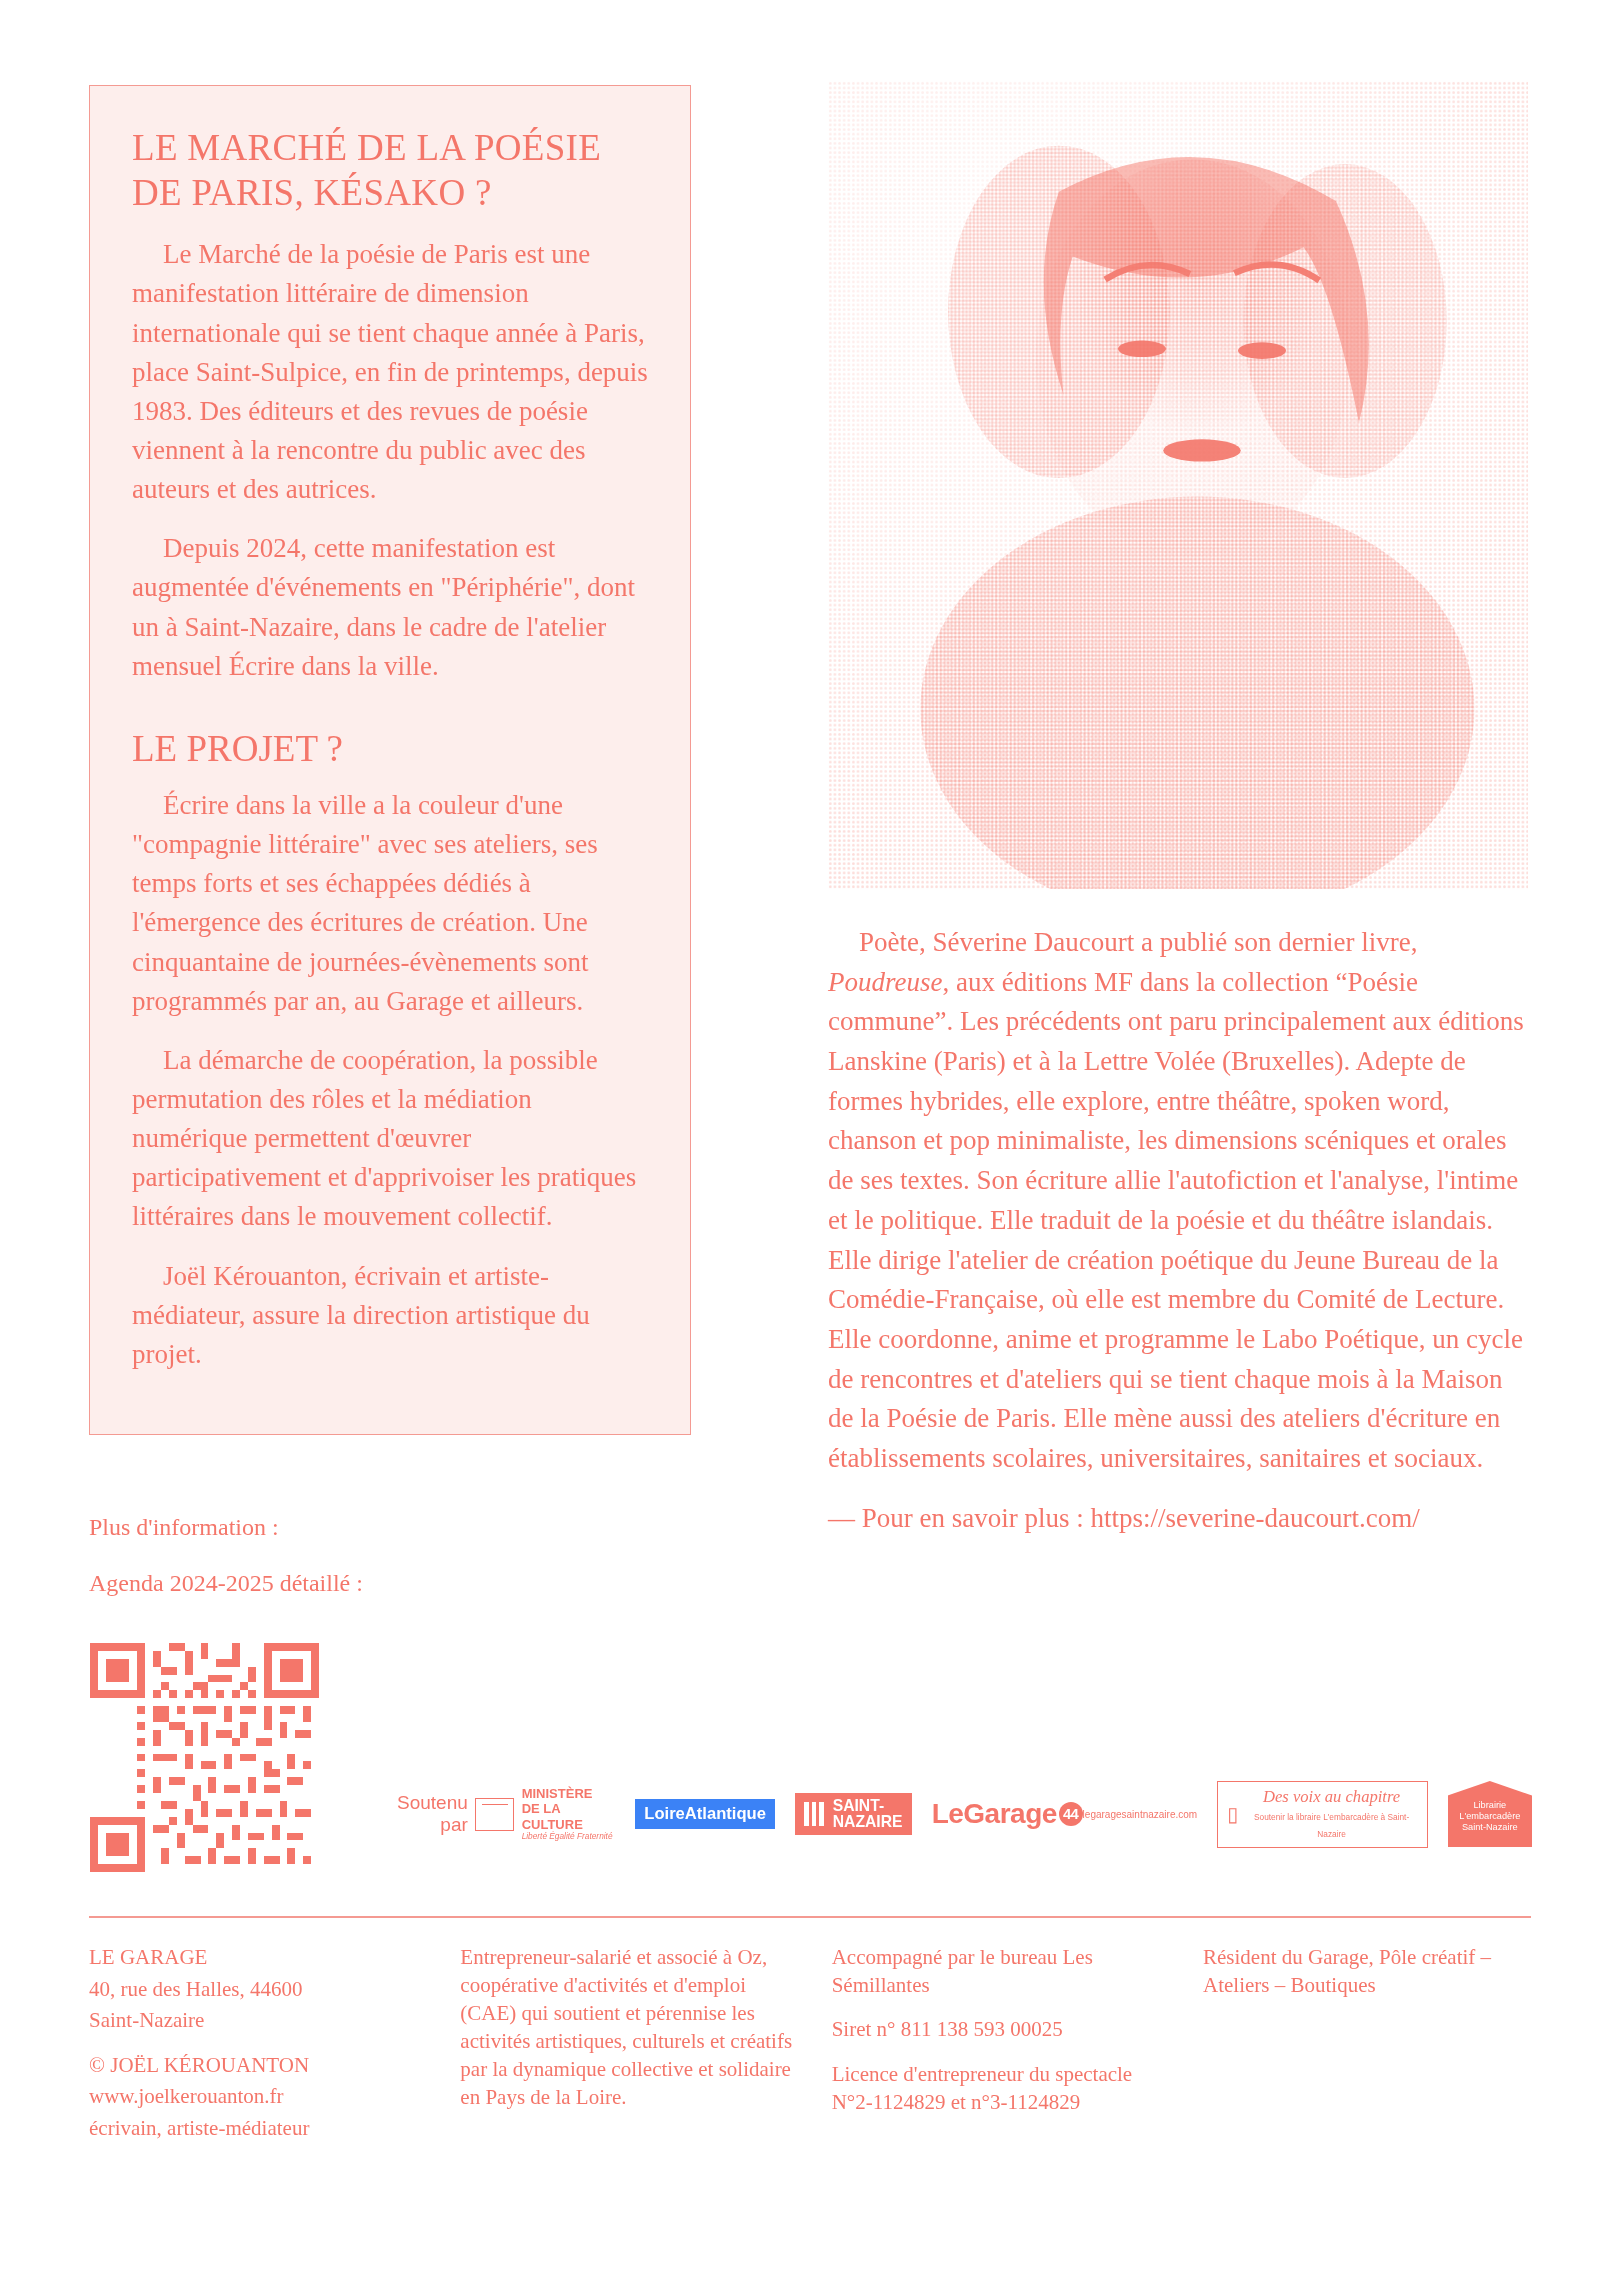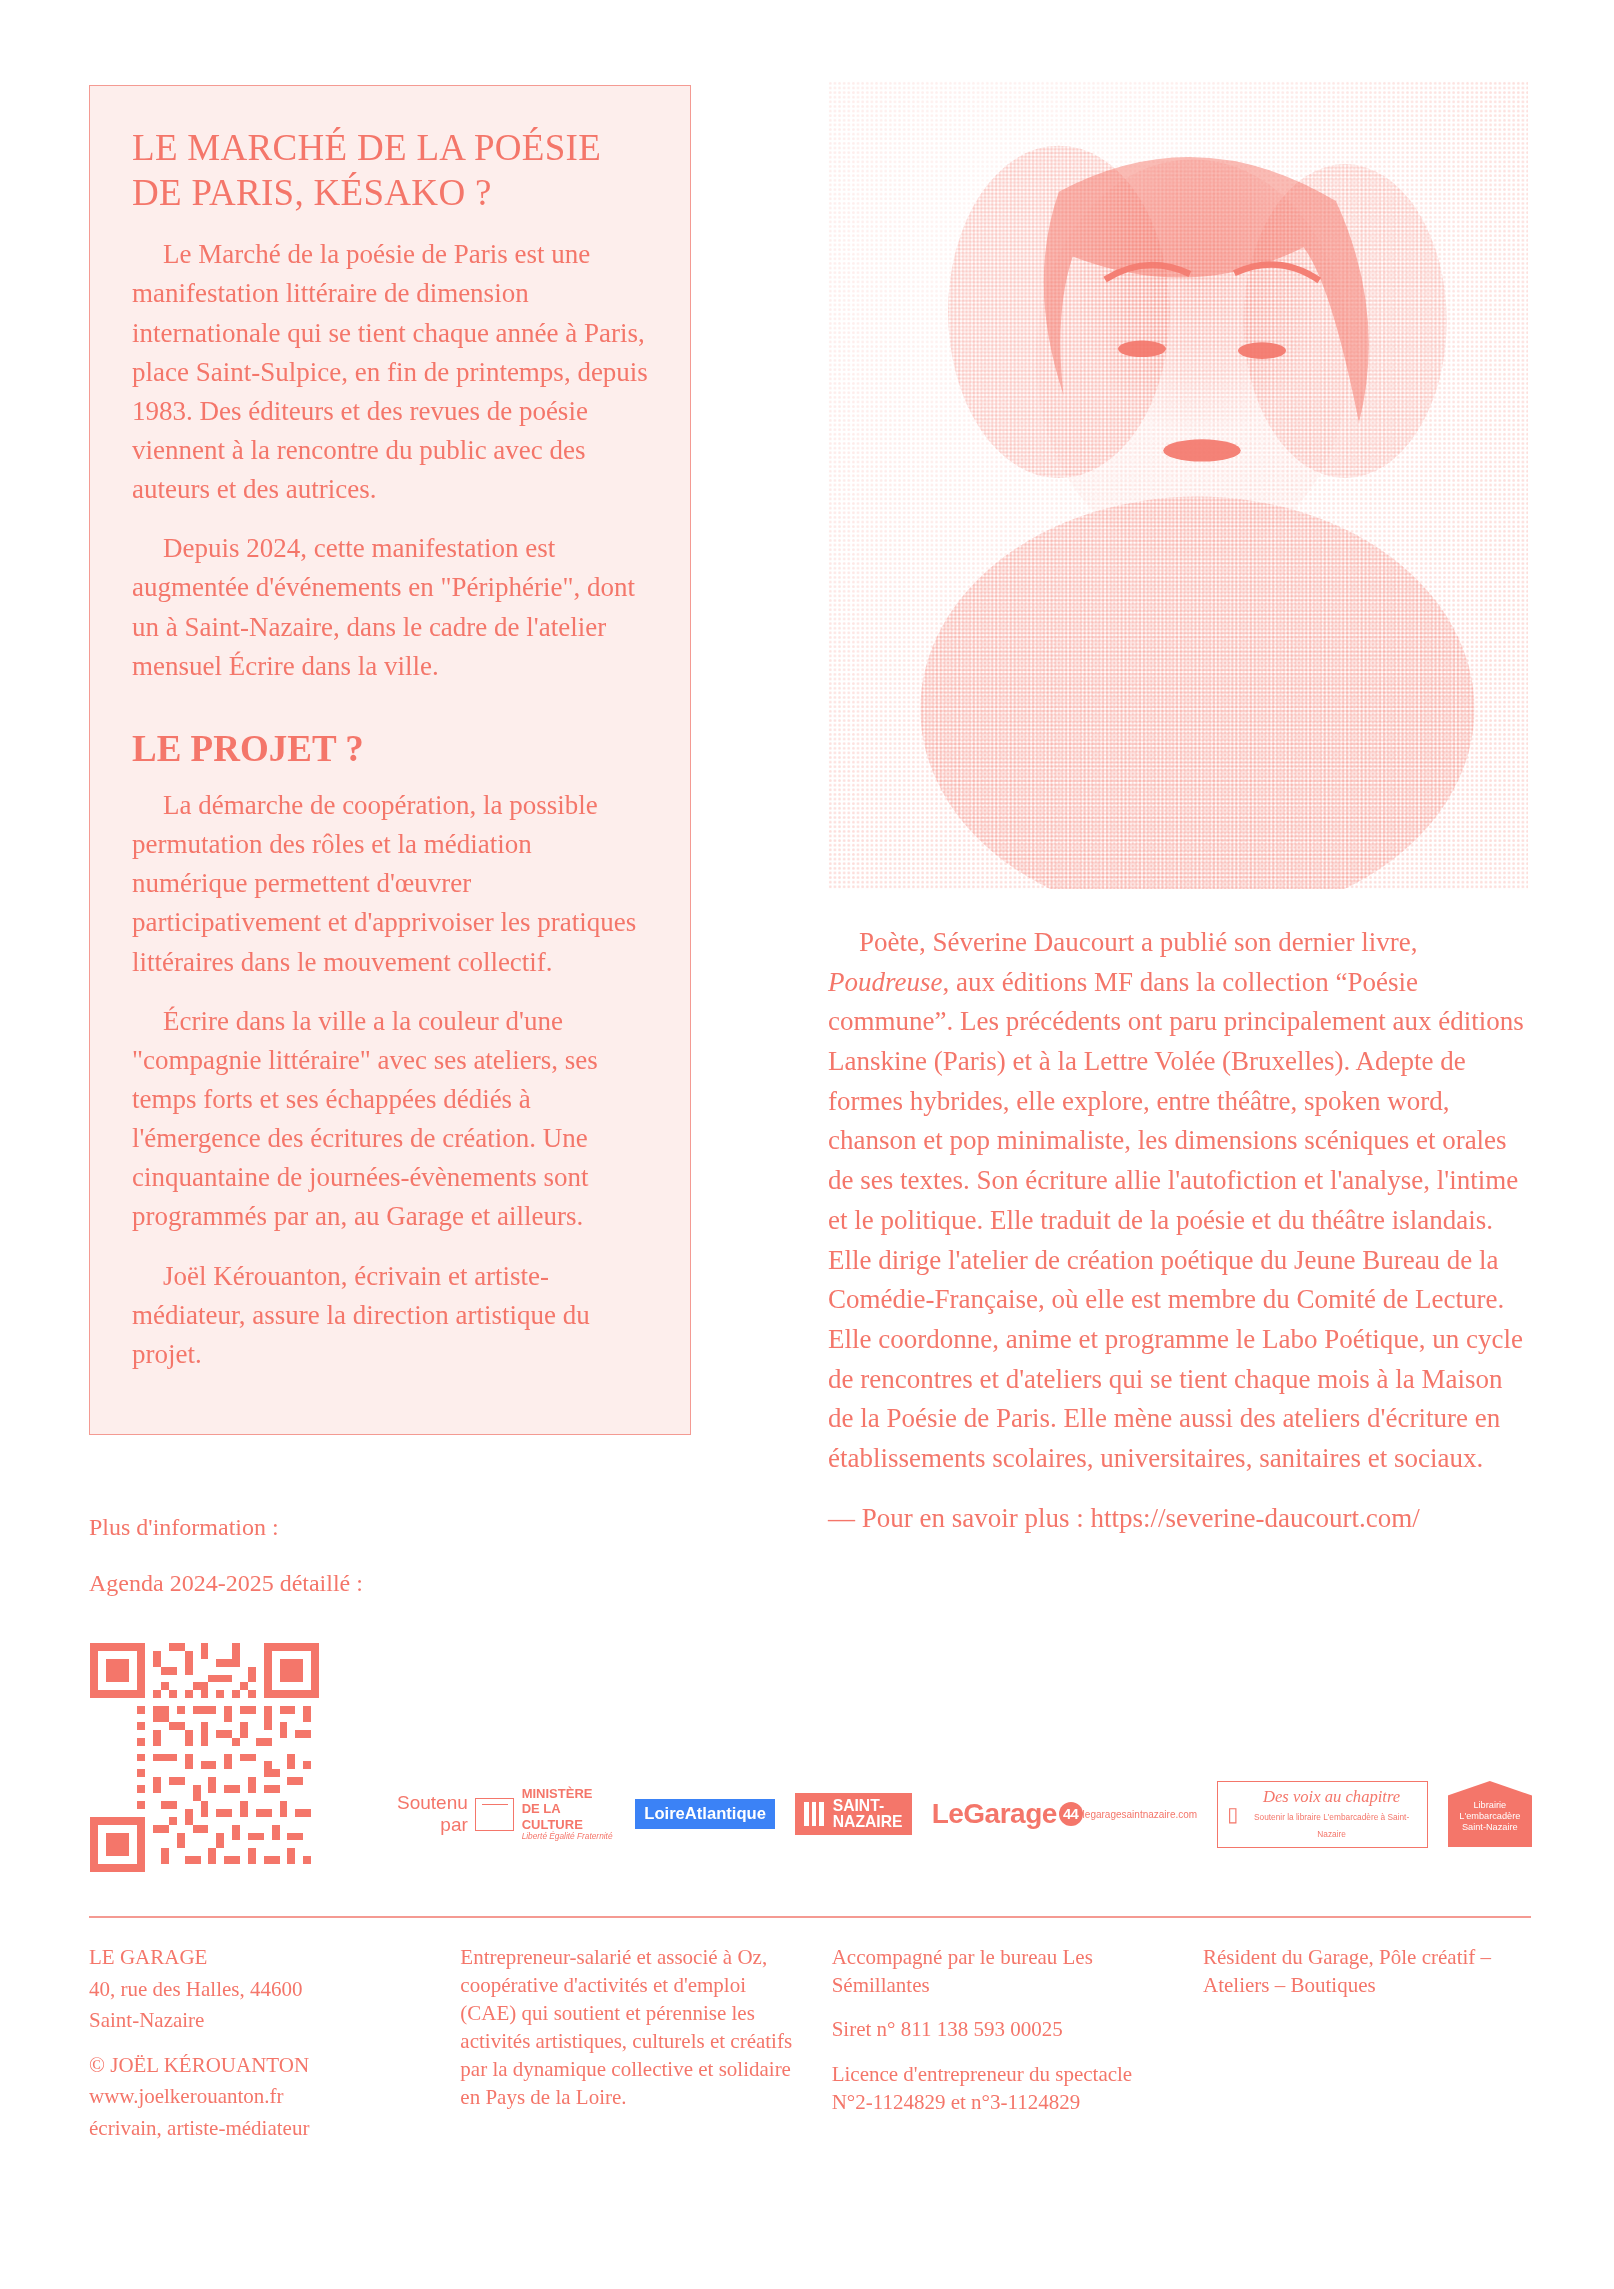--- a/index.html
+++ b/index.html
@@ -41,21 +41,21 @@
     color: #f4766a;
     margin: 0 0 20px 0;
     font-weight: normal;
     letter-spacing: 0.3px;
   }
   .h2 {
     font-size: 37px;
     line-height: 1.2;
     color: #f4766a;
     margin: 41px 0 14.8px 0;
-    font-weight: bold;
+    font-weight: normal;
   }
   .p {
     font-size: 27px;
     line-height: 1.45;
     margin: 0 0 20px 0;
     text-indent: 31px;
     color: #f4766a;
   }
   .p:last-child { margin-bottom: 16px; }
 
@@ -239,22 +239,22 @@
 <body>
 
 <div class="page">
 
   <div class="left-col">
     <div class="intro-box">
       <h1 class="h1">LE MARCHÉ DE LA POÉSIE DE PARIS, KÉSAKO ?</h1>
       <p class="p">Le Marché de la poésie de Paris est une manifestation littéraire de dimension internationale qui se tient chaque année à Paris, place Saint-Sulpice, en fin de printemps, depuis 1983. Des éditeurs et des revues de poésie viennent à la rencontre du public avec des auteurs et des autrices.</p>
       <p class="p">Depuis 2024, cette manifestation est augmentée d'événements en "Périphérie", dont un à Saint-Nazaire, dans le cadre de l'atelier mensuel Écrire dans la ville.</p>
       <h2 class="h2">LE PROJET ?</h2>
+      <p class="p">Écrire dans la ville a la couleur d'une "compagnie littéraire" avec ses ateliers, ses temps forts et ses échappées dédiés à l'émergence des écritures de création. Une cinquantaine de journées-évènements sont programmés par an, au Garage et ailleurs.</p>
       <p class="p">La démarche de coopération, la possible permutation des rôles et la médiation numérique permettent d'œuvrer participativement et d'apprivoiser les pratiques littéraires dans le mouvement collectif.</p>
-      <p class="p">Écrire dans la ville a la couleur d'une "compagnie littéraire" avec ses ateliers, ses temps forts et ses échappées dédiés à l'émergence des écritures de création. Une cinquantaine de journées-évènements sont programmés par an, au Garage et ailleurs.</p>
       <p class="p">Joël Kérouanton, écrivain et artiste-médiateur, assure la direction artistique du projet.</p>
     </div>
   </div>
 
   <div class="info-block">
     <p class="line">Plus d'information :</p>
     <p class="line agenda">Agenda 2024-2025 détaillé :</p>
   </div>
 
   <div class="qr">

